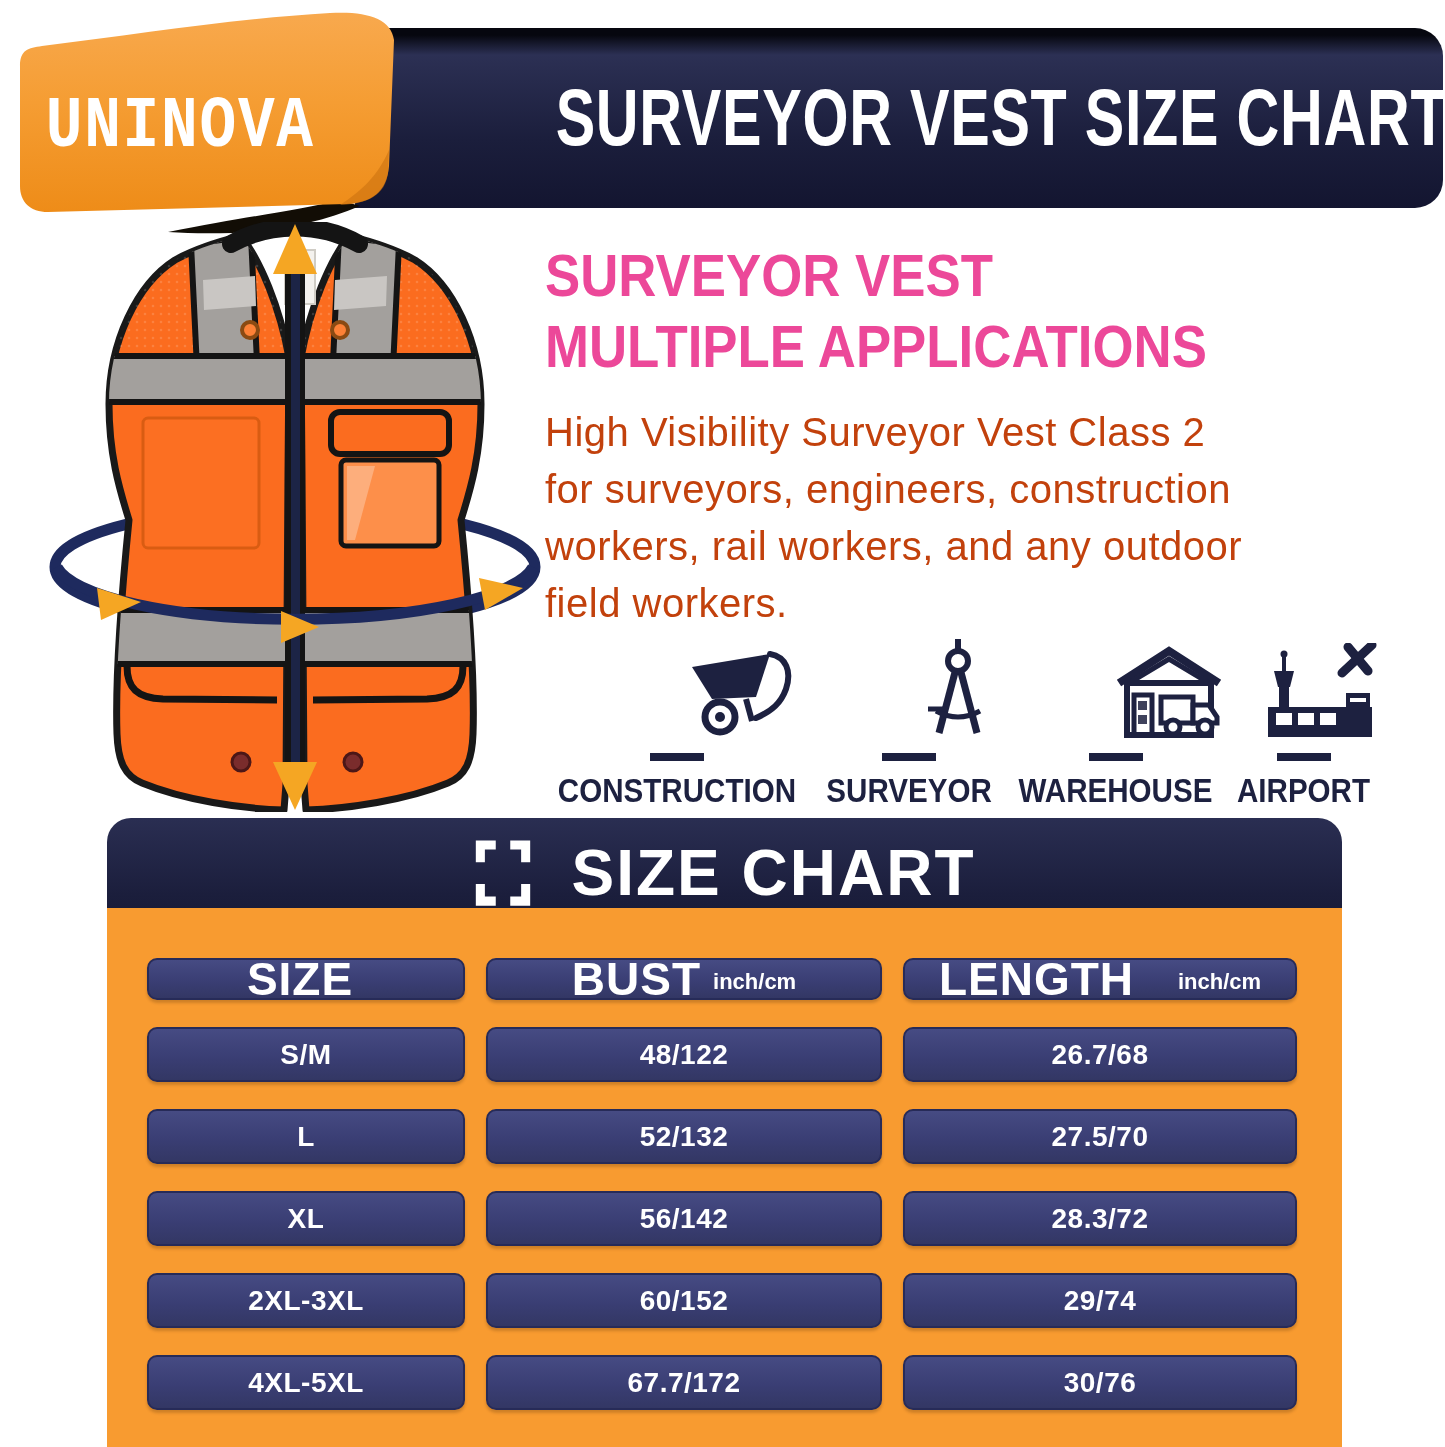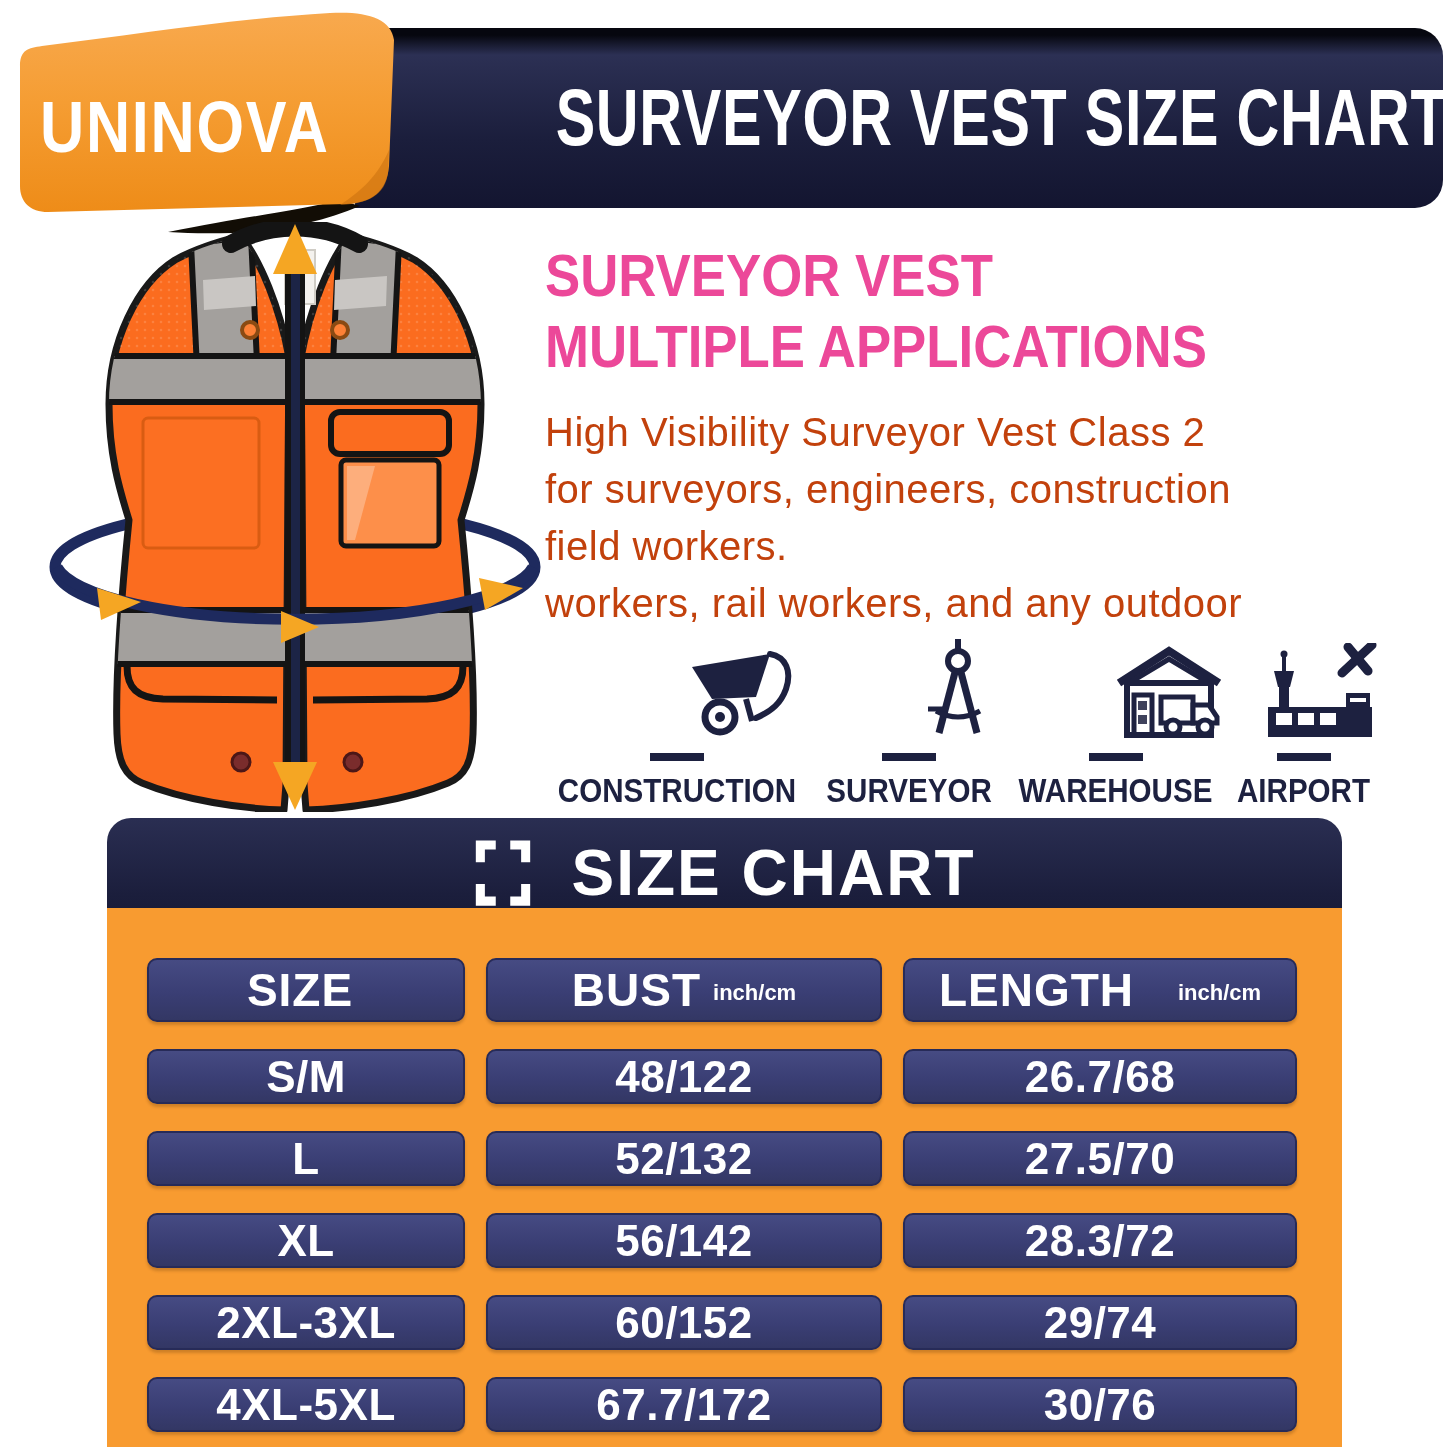--- a/index.html
+++ b/index.html
@@ -15,21 +15,21 @@
     border-radius:0 28px 28px 0;
     background:linear-gradient(180deg,#06070f 0%,#06070f 4%,#2c3054 15%,#1b1e3c 62%,#131530 100%);
     display:flex; align-items:center; justify-content:center; padding-left:205px;
   }
   .title-banner .t{
     color:#ffffff; font-size:80px; font-weight:800; letter-spacing:1px;
     white-space:nowrap; display:inline-block; transform:scaleX(.74);
   }
 
   
-  .ribbon-wrap{ position:absolute; left:0; top:0; width:560px; height:250px; }
+  .ribbon-wrap{ position:absolute; left:0; top:0; width:560px; height:250px;font-family:Liberation Mono, monospace; }
   .brand-text{
     position:absolute; left:40px; top:86px; width:330px; text-align:center;
     color:#ffffff; font-size:72px; font-weight:800; letter-spacing:2px;
     transform:scaleX(.85); transform-origin:left center; white-space:nowrap;
   }
 
   
   .intro-heading{ position:absolute; left:545px; top:240px; color:#ec4899; }
   .intro-heading .hl{
     font-size:60px; font-weight:800; line-height:71px; white-space:nowrap;
@@ -66,22 +66,22 @@
   .size-table{ position:absolute; left:40px; top:50px; width:1150px; }
   .trow{ display:flex; justify-content:space-between; margin-bottom:27px; }
   .cell{
     height:55px; border-radius:10px;
     background:linear-gradient(180deg,#464b83 0%,#3a3e74 55%,#333764 100%);
     border:2px solid #272b58; box-shadow:0 3px 3px rgba(60,30,0,.22);
     display:flex; align-items:center; justify-content:center;
     color:#ffffff; font-weight:800;
   }
   .c1{ width:318px; } .c2{ width:396px; } .c3{ width:394px;gap:32px; }
-  .cell .v{ font-size:44px; letter-spacing:.5px;text-align:right; }
-  .trow.head .cell{ height:64px; }
+  .cell .v{ font-size:28px; letter-spacing:.5px;text-align:right; }
+  .trow.head .cell{ height:42px; }
   .trow.head .name{ font-size:46px; letter-spacing:1px; }
   .trow.head .unit{ font-size:22px; margin-left:12px; position:relative; top:3px; }
 </style>
 </head>
 <body>
 
 <div class="page">
 
   <div class="title-banner">
     <span class="t">SURVEYOR VEST SIZE CHART</span>
@@ -179,22 +179,22 @@
   </svg>
 
   <div class="intro-heading">
     <div class="hl">SURVEYOR VEST</div>
     <div class="hl">MULTIPLE APPLICATIONS</div>
   </div>
 
   <div class="intro-para">
     <div class="pl">High Visibility Surveyor Vest Class 2</div>
     <div class="pl">for surveyors, engineers, construction</div>
+    <div class="pl">workers, rail workers, and any outdoor</div>
     <div class="pl">field workers.</div>
-    <div class="pl">workers, rail workers, and any outdoor</div>
   </div>
 
   <div class="apps">
 
     <div class="app">
       <div class="ic">
         <svg width="128" height="96" viewBox="0 0 128 96">
           <path d="M6,22 L84,9 L70,52 L26,54 Z" fill="#1d2140"></path>
           <path d="M84,9 C 100,12 106,26 100,44 C 95,58 86,66 70,73" fill="none" stroke="#1d2140" stroke-width="6" stroke-linecap="round"></path>
           <line x1="60" y1="54" x2="66" y2="76" stroke="#1d2140" stroke-width="6"></line>

